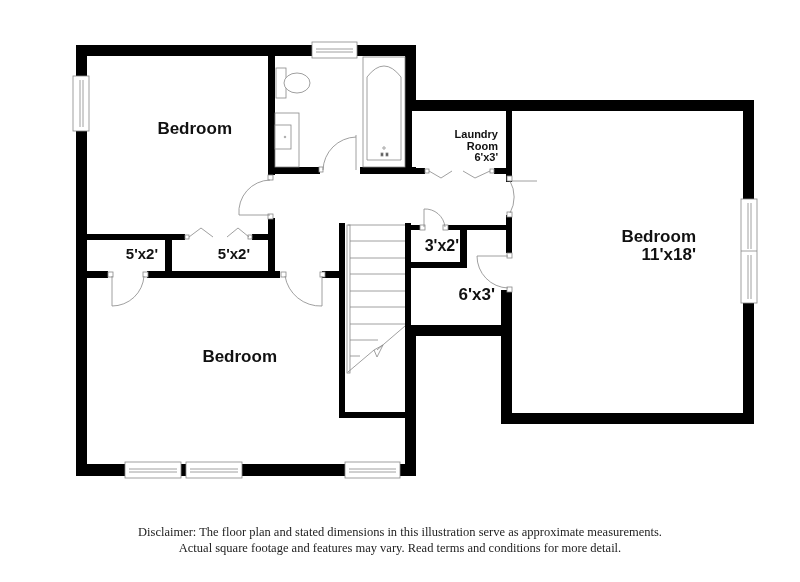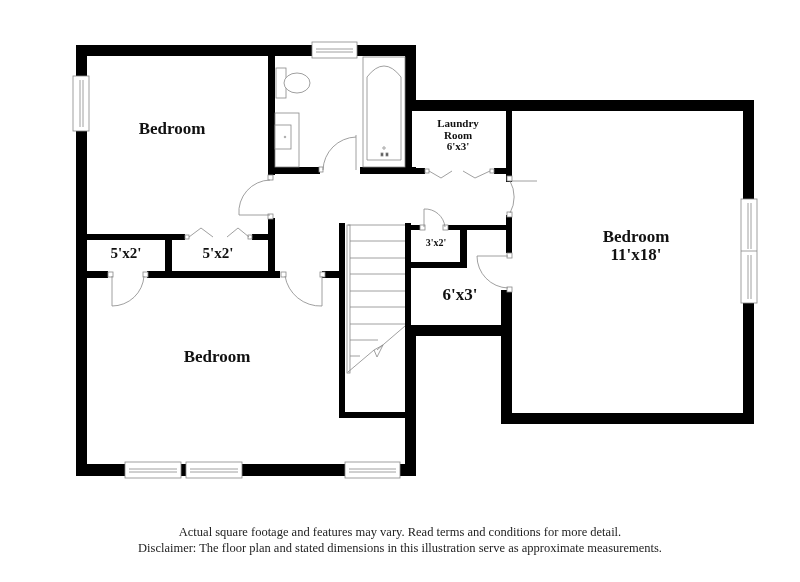--- a/index.html
+++ b/index.html
@@ -1,24 +1,24 @@
 <!DOCTYPE html>
 <html><head>
 <meta charset="utf-8">
 <style>
   html, body { margin:0; padding:0; background:#ffffff; }
   body { width:800px; height:582px; position:relative; overflow:hidden; }
   .plan { position:absolute; left:0; top:0; width:800px; height:582px; }
   .wall { position:absolute; background:#000; }
-  .label { position:absolute; font-family:Liberation Serif, serif; font-weight:bold; color:#111; text-align:center; line-height:1.05; white-space:nowrap; }
+  .label { position:absolute; font-family:Liberation Sans, sans-serif; font-weight:bold; color:#111; text-align:right; line-height:1.05; white-space:nowrap; }
   .label .name, .label .dim { display:block; }
   .lg { font-size:17px; }
   .md { font-size:15px; }
   .sm { font-size:11px; }
-  .xs { font-size:10px; }
+  .xs { font-size:16px; }
   .disclaimer { position:absolute; left:0; width:800px; top:524px; text-align:center; font-family:"Liberation Serif","DejaVu Serif",serif; font-size:12.5px; color:#222; line-height:16px; }
   .disclaimer span { display:block; }
   svg.fx { position:absolute; left:0; top:0; }
 </style>
 </head>
 <body>
 
 <div class="plan">
 
   <div class="wall" style="left:76px;top:45px;width:236px;height:11px;"></div>
@@ -199,21 +199,21 @@
 
   <div class="label lg" style="left:157px;top:348px;width:120px;">
     <span class="name">Bedroom</span>
   </div>
 
   <div class="label lg" style="left:576px;top:228px;width:120px;">
     <span class="name">Bedroom</span>
     <span class="dim">11'x18'</span>
   </div>
 
-  <div class="label sm" style="left:418px;top:118px;width:80px;">
+  <div class="label sm" style="left:418px;top:129px;width:80px;">
     <span class="name">Laundry</span>
     <span class="name">Room</span>
     <span class="dim">6'x3'</span>
   </div>
 
   <div class="label md" style="left:94px;top:246px;width:64px;">
     <span class="dim">5'x2'</span>
   </div>
 
   <div class="label md" style="left:186px;top:246px;width:64px;">
@@ -223,15 +223,15 @@
   <div class="label xs" style="left:413px;top:238px;width:46px;">
     <span class="dim">3'x2'</span>
   </div>
 
   <div class="label lg" style="left:425px;top:286px;width:70px;">
     <span class="dim">6'x3'</span>
   </div>
 </div>
 
 <div class="disclaimer">
+  <span>Disclaimer: The floor plan and stated dimensions in this illustration serve as approximate measurements.</span>
   <span>Actual square footage and features may vary. Read terms and conditions for more detail.</span>
-  <span>Disclaimer: The floor plan and stated dimensions in this illustration serve as approximate measurements.</span>
 </div>
 
 </body></html>

